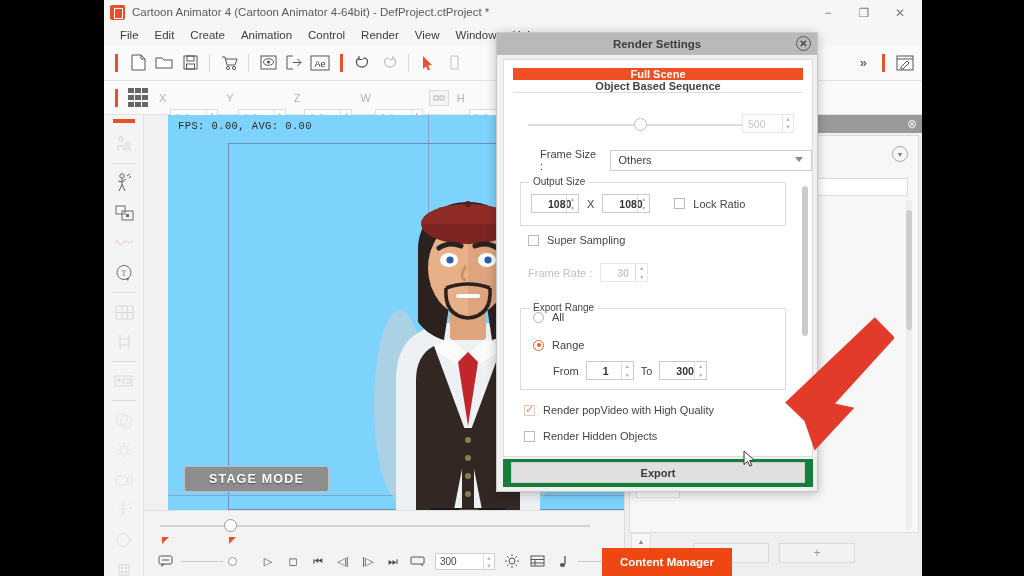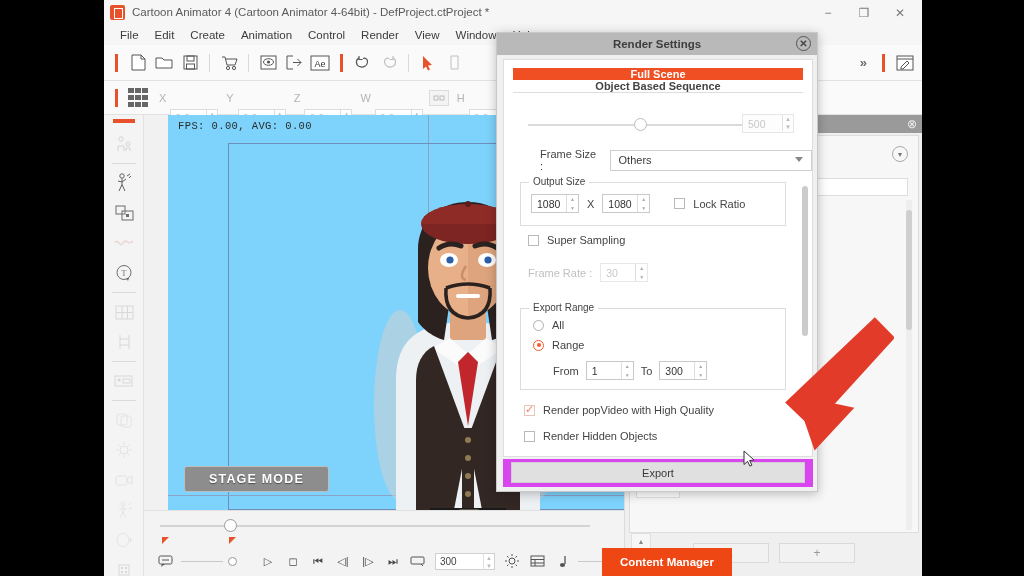--- a/index.html
+++ b/index.html
@@ -124,34 +124,34 @@
   .row { position:absolute; display:flex; align-items:center; }
   .lbl { font-size:11px; color:#444; }
   .lbl.dim { color:#c0c0c0; }
   .combo { width:205px; height:21px; border:1px solid #cfcfcf; background:#fff; position:relative; display:flex; align-items:center; padding-left:8px; font-size:11px; color:#3a3a3a; }
   .combo .cv { position:absolute; right:8px; top:6px; width:0;height:0;border-left:4px solid transparent;border-right:4px solid transparent;border-top:5px solid #888; }
 
   .group { position:absolute; border:1px solid #dcdcdc; }
   .group > .gtitle { position:absolute; left:8px; top:-7px; background:#fff; padding:0 4px; font-size:10px; color:#444; }
 
   .sbox { position:relative; width:48px; height:19px; border:1px solid #c9c9c9; background:#fff; }
-  .sbox span { position:absolute; left:5px; top:3px; font-size:10.5px; color:#333; }
+  .sbox span { position:absolute; left:16px; top:3px; font-size:10.5px; color:#333;font-weight:bold; }
   .sbox.dim { border-color:#e8e8e8; }
   .sbox.dim span { color:#c9c9c9; }
   .sbox .sp { position:absolute; right:0; top:0; width:12px; height:17px; border-left:1px solid #dedede; display:flex; flex-direction:column; }
   .sbox .sp i { flex:1; display:flex; align-items:center; justify-content:center; font-size:5px; color:#aaa; }
 
   .cb { width:11px; height:11px; border:1px solid #b9b9b9; background:#fff; display:inline-block; position:relative; }
   .cb.checked { border-color:#e8c5b8; }
   .cb.checked::after { content:"✓"; position:absolute; left:0px; top:-3px; font-size:11px; color:#f0805a; }
   .rb { width:11px; height:11px; border-radius:50%; border:1px solid #b0b0b0; background:#fff; display:inline-block; position:relative; }
   .rb.sel { border-color:#ef5b2b; }
   .rb.sel::after { content:""; position:absolute; left:2.5px; top:2.5px; width:4px; height:4px; border-radius:50%; background:#ef5b2b; }
 
-  .dlg-footer { position:absolute; left:6px; top:426px; width:310px; height:28px; background:#d946ef; }
+  .dlg-footer { position:absolute; left:6px; top:426px; width:310px; height:28px; background:#15803d;font-weight:bold; }
   .export-btn { position:absolute; left:8px; top:3px; width:294px; height:21px; background:#e0e0e0; border:1px solid #cfcfcf; display:flex; align-items:center; justify-content:center; font-size:11px; color:#3a3a3a; }
 
   .cursor { position:absolute; left:639px; top:450px; z-index:55; }
   .arrow-anno { position:absolute; left:680px; top:305px; z-index:50; }
 </style>
 </head>
 <body>
 
 <div id="root">
 
@@ -694,21 +694,21 @@
             <span>30</span>
             <div class="sp">
                 <i>▲</i>
                 <i>▼</i>
               </div>
           </div>
         </div>
 
         <div class="group" style="left:16px; top:248px; width:266px; height:82px;">
           <div class="gtitle">Export Range</div>
-          <div class="row" style="left:12px; top:10px; gap:8px;text-align:center;">
+          <div class="row" style="left:12px; top:2px; gap:8px;text-align:center;">
             <div class="rb"></div>
             <div class="lbl">All</div>
           </div>
           <div class="row" style="left:12px; top:30px; gap:8px;">
             <div class="rb sel"></div>
             <div class="lbl">Range</div>
           </div>
           <div class="row" style="left:32px; top:52px; gap:7px;">
             <div class="lbl">From</div>
             <div class="sbox">

